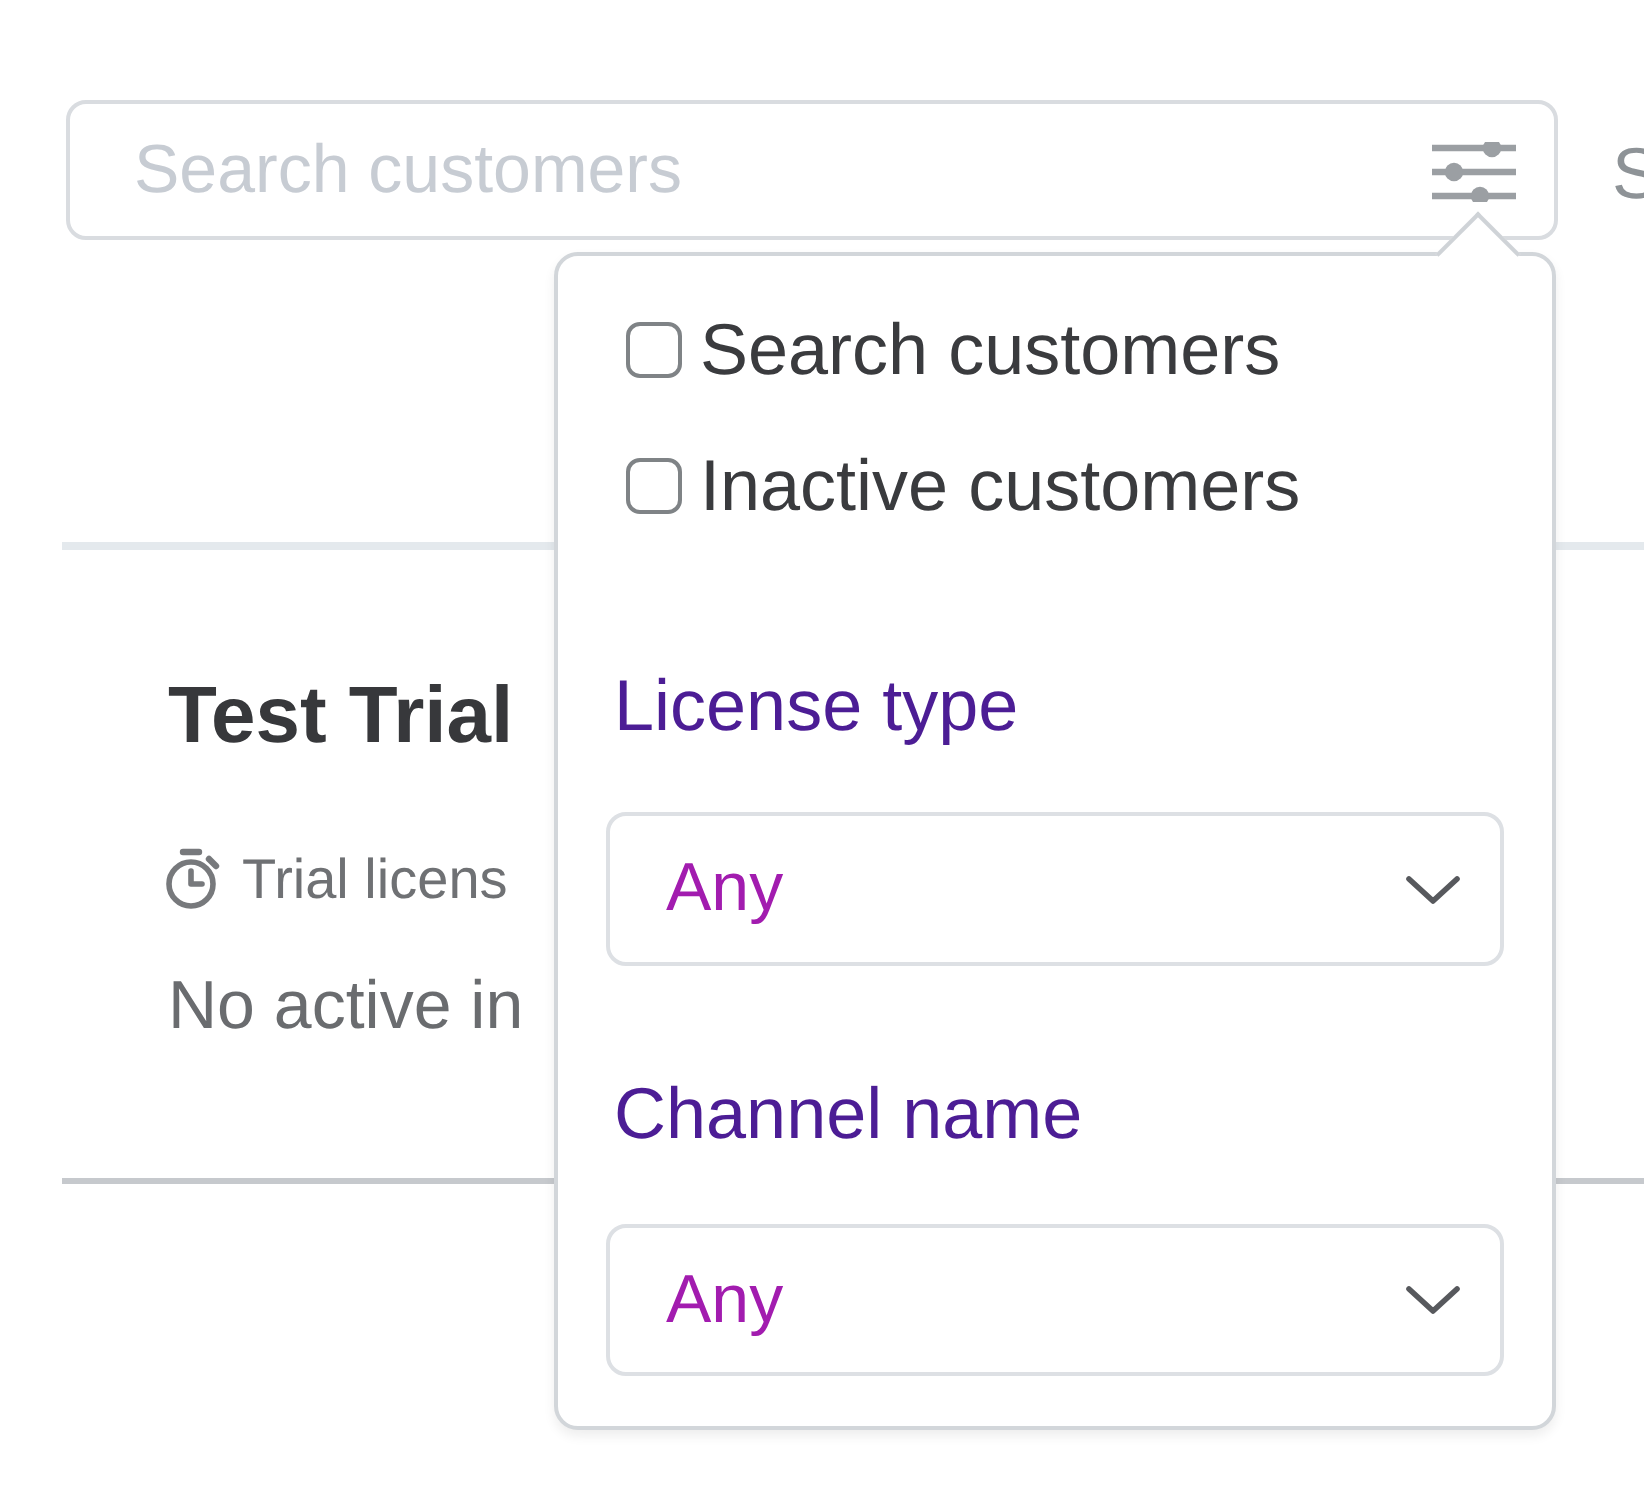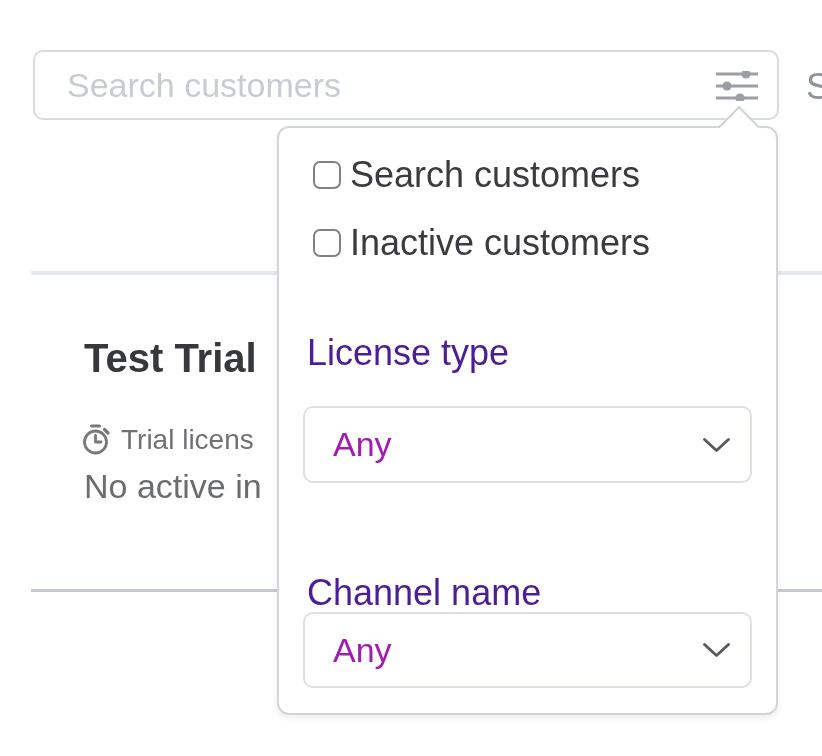--- a/index.html
+++ b/index.html
@@ -26,21 +26,21 @@
     font-size: 40px; font-weight: bold; color: #37383b;
     white-space: nowrap;
   }
   .trial-row {
     position: absolute; left: 81px; top: 423px;
     display: flex; align-items: center; gap: 9px;
     white-space: nowrap;
   }
   .trial-row .txt { font-size: 28px; color: #6f7174; }
   .no-active {
-    position: absolute; left: 84px; top: 467px;
+    position: absolute; left: 84px; top: 484px;
     font-size: 34px; color: #6a6c6f; white-space: nowrap;
   }
 
   
   .search-box {
     position: absolute; left: 33px; top: 50px;
     width: 746px; height: 70px;
     border: 2px solid #d9dce0; border-radius: 10px;
     background: #fff; z-index: 2;
   }
@@ -89,21 +89,21 @@
     width: 28px; height: 28px; flex: 0 0 28px;
     border: 2.5px solid #7f8386; border-radius: 7px;
     background: #fff;
   }
   .check-row .lbl { font-size: 36px; color: #3a3b3e; white-space: nowrap; }
   .field-label {
     position: absolute; left: 28px;
     font-size: 36px; color: #4c1d95; white-space: nowrap;
   }
   .field-label.f0 { top: 204px; }
-  .field-label.f1 { top: 408px; margin-top: 36px; }
+  .field-label.f1 { top: 408px; }
   .select {
     position: absolute; left: 24px; width: 449px;
     border: 2px solid #dde0e4; border-radius: 10px;
     background: #fff; cursor: pointer;
     display: flex; align-items: center;
   }
   .select.s0 { top: 278px; height: 77px; }
   .select.s1 { top: 484px; height: 76px; }
   .select .value { margin-left: 28px; font-size: 34px; color: #a21caf; }
   .select .chev { position: absolute; right: 20px; top: 50%; margin-top: -7px; }

